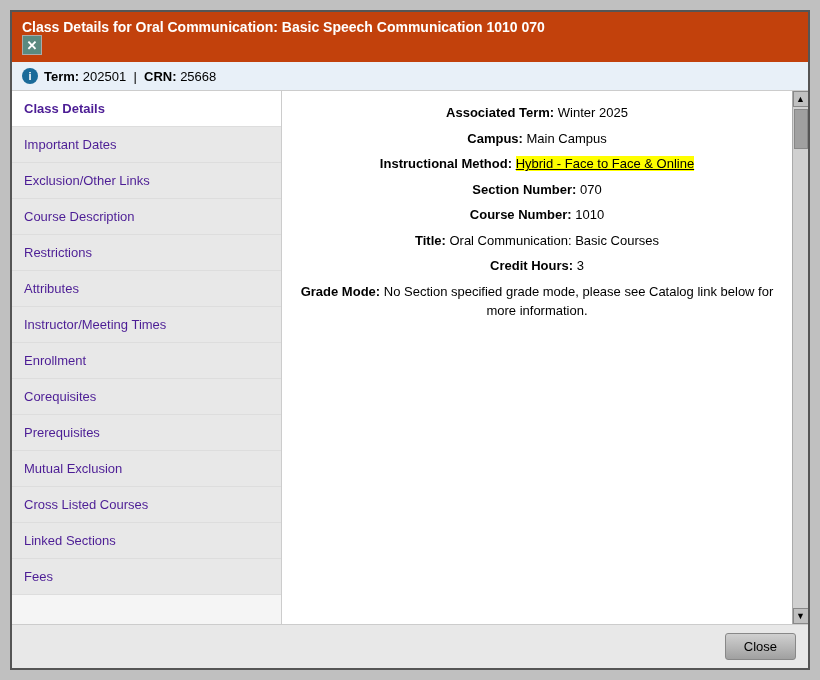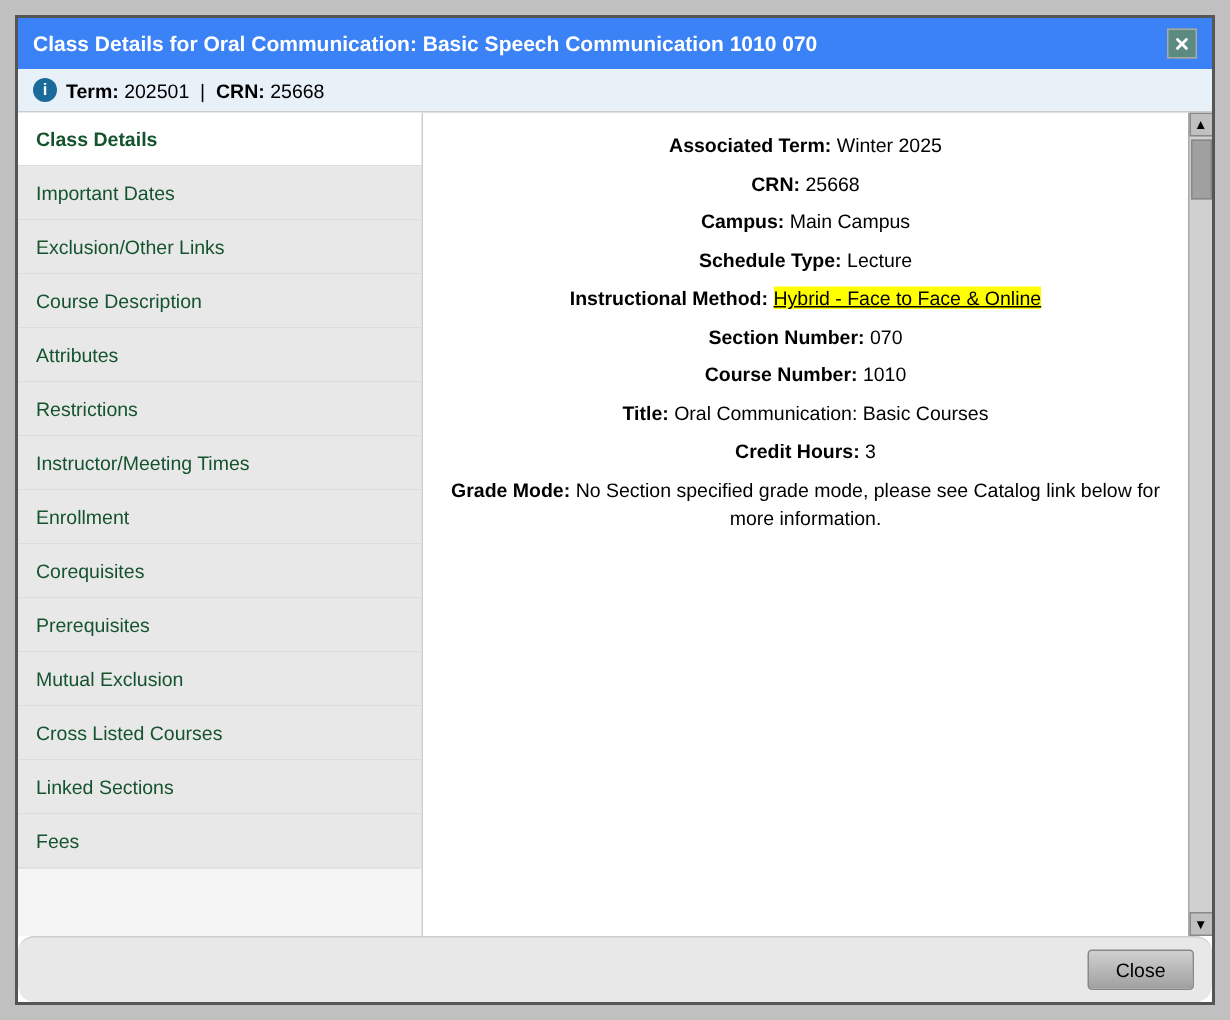--- a/index.html
+++ b/index.html
@@ -17,29 +17,29 @@
     .modal-wrapper {
       width: 800px;
       height: 660px;
       display: flex;
       flex-direction: column;
       border: 2px solid #555;
       background: #fff;
       position: relative;
     }
     .title-bar {
-      background: #3b82f6;
+      background: #c2410c;
       color: #fff;
       font-size: 14px;
       font-weight: bold;
       padding: 7px 10px;
       display: flex;
       justify-content: space-between;
-      align-items: center;
-      flex-shrink: 0;
+      flex-shrink: 0;
+      flex-direction: column;
     }
     .title-bar-close {
       background: #5a8a80;
       border: 1px solid #aaa;
       color: #fff;
       width: 20px;
       height: 20px;
       cursor: pointer;
       font-weight: bold;
       font-size: 13px;
@@ -79,21 +79,21 @@
       flex-shrink: 0;
       border-right: 1px solid #ccc;
       overflow-y: auto;
       background: #f5f5f5;
     }
     .sidebar-item {
       padding: 10px 12px;
       border-bottom: 1px solid #ddd;
       cursor: pointer;
       background: #e8e8e8;
-      color: #14532d;
+      color: #4c1d95;
       font-size: 13px;
     }
     .sidebar-item.active {
       background: #fff;
       font-weight: bold;
     }
     .main-content {
       flex: 1;
       padding: 12px 16px;
       overflow-y: auto;
@@ -111,21 +111,20 @@
       display: inline;
       text-decoration: underline;
     }
     .footer {
       border-top: 1px solid #ccc;
       background: #e8e8e8;
       padding: 8px 12px;
       display: flex;
       justify-content: flex-end;
       flex-shrink: 0;
-      border-radius: 11px;
     }
     .close-btn {
       background: linear-gradient(to bottom, #d0d0d0, #a0a0a0);
       border: 1px solid #888;
       padding: 5px 18px;
       font-size: 13px;
       cursor: pointer;
       border-radius: 3px;
     }
     .scrollbar-area {
@@ -178,48 +177,40 @@
     </span>
   </div>
 
   <div class="content-area">
 
     <div class="sidebar">
       <div class="sidebar-item active">Class Details</div>
       <div class="sidebar-item">Important Dates</div>
       <div class="sidebar-item">Exclusion/Other Links</div>
       <div class="sidebar-item">Course Description</div>
+      <div class="sidebar-item">Restrictions</div>
       <div class="sidebar-item">Attributes</div>
-      <div class="sidebar-item">Restrictions</div>
       <div class="sidebar-item">Instructor/Meeting Times</div>
       <div class="sidebar-item">Enrollment</div>
       <div class="sidebar-item">Corequisites</div>
       <div class="sidebar-item">Prerequisites</div>
       <div class="sidebar-item">Mutual Exclusion</div>
       <div class="sidebar-item">Cross Listed Courses</div>
       <div class="sidebar-item">Linked Sections</div>
       <div class="sidebar-item">Fees</div>
     </div>
 
     <div class="main-content">
       <div class="detail-row">
         <span class="detail-label">Associated Term:</span>
         <span>Winter 2025</span>
       </div>
       <div class="detail-row">
-        <span class="detail-label">CRN:</span>
-        <span>25668</span>
-      </div>
-      <div class="detail-row">
         <span class="detail-label">Campus:</span>
         <span>Main Campus</span>
-      </div>
-      <div class="detail-row">
-        <span class="detail-label">Schedule Type:</span>
-        <span>Lecture</span>
       </div>
       <div class="detail-row">
         <span class="detail-label">Instructional Method:</span>
         <span class="highlight-row">Hybrid - Face to Face &amp; Online</span>
       </div>
       <div class="detail-row">
         <span class="detail-label">Section Number:</span>
         <span>070</span>
       </div>
       <div class="detail-row">

